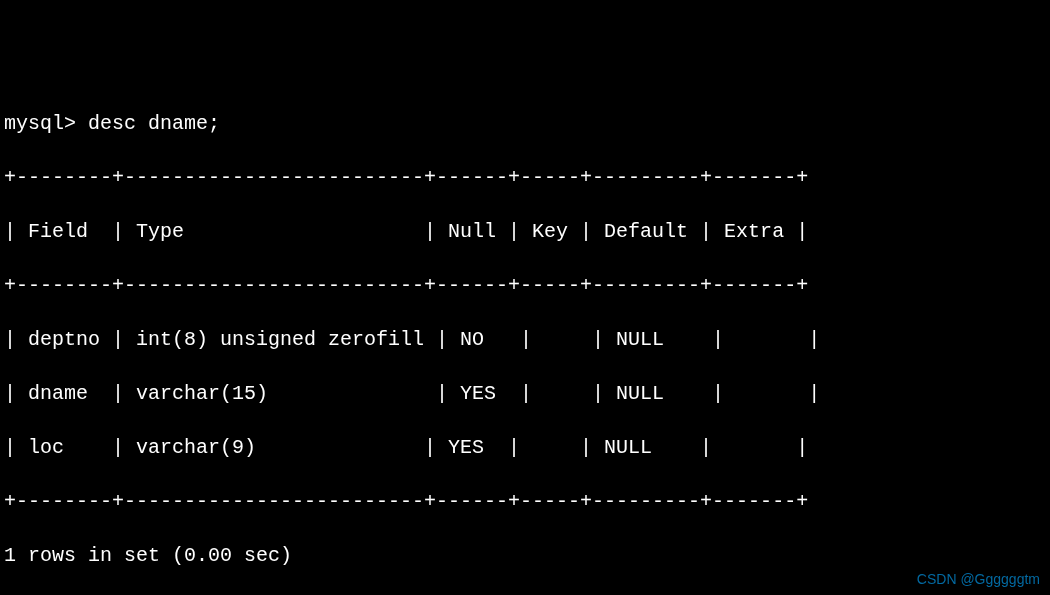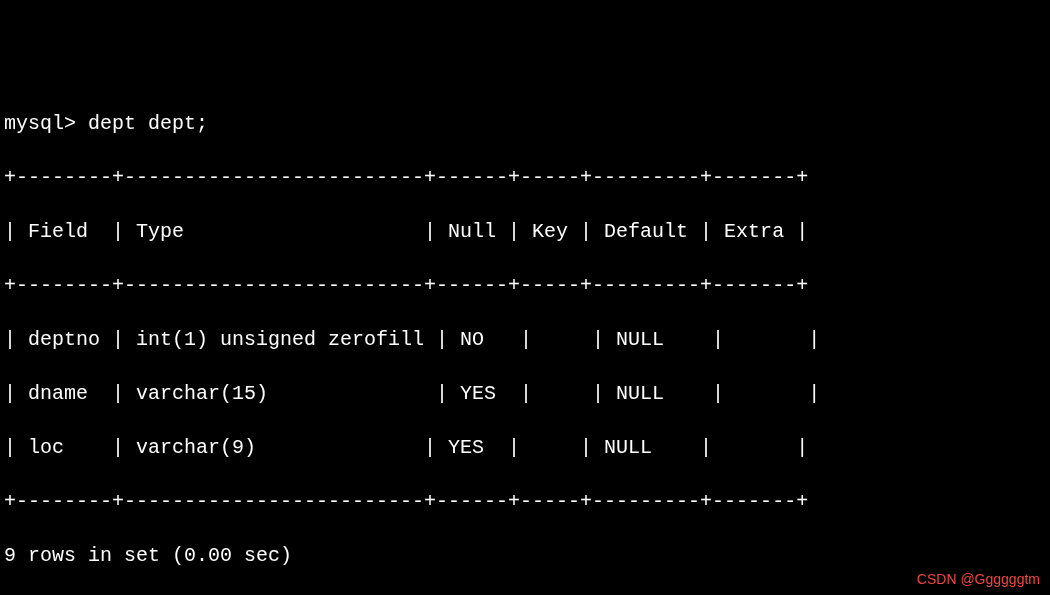--- a/index.html
+++ b/index.html
@@ -20,40 +20,40 @@
       position: relative;
       white-space: pre;
     }
     .line {
       white-space: pre;
     }
     .watermark {
       position: absolute;
       bottom: 6px;
       right: 10px;
-      color: #ef4444;
+      color: #0369a1;
       font-size: 14px;
       font-family: Arial, sans-serif;
       white-space: normal;
     }
   </style>
 </head>
 <body>
 
 
 
-<div class="line"><span>mysql&gt;</span> <span>dept dept;</span></div>
+<div class="line"><span>mysql&gt;</span> <span>desc dname;</span></div>
 <div class="line">+--------+-------------------------+------+-----+---------+-------+</div>
 <div class="line">| Field  | Type                    | Null | Key | Default | Extra |</div>
 <div class="line">+--------+-------------------------+------+-----+---------+-------+</div>
-<div class="line">| deptno | int(1) unsigned zerofill | NO   |     | NULL    |       |</div>
+<div class="line">| deptno | int(8) unsigned zerofill | NO   |     | NULL    |       |</div>
 <div class="line">| dname  | varchar(15)              | YES  |     | NULL    |       |</div>
 <div class="line">| loc    | varchar(9)              | YES  |     | NULL    |       |</div>
 <div class="line">+--------+-------------------------+------+-----+---------+-------+</div>
-<div class="line">9 rows in set (0.00 sec)</div>
+<div class="line">1 rows in set (0.00 sec)</div>
 
 
 
 
 
 
 
 
 
 

